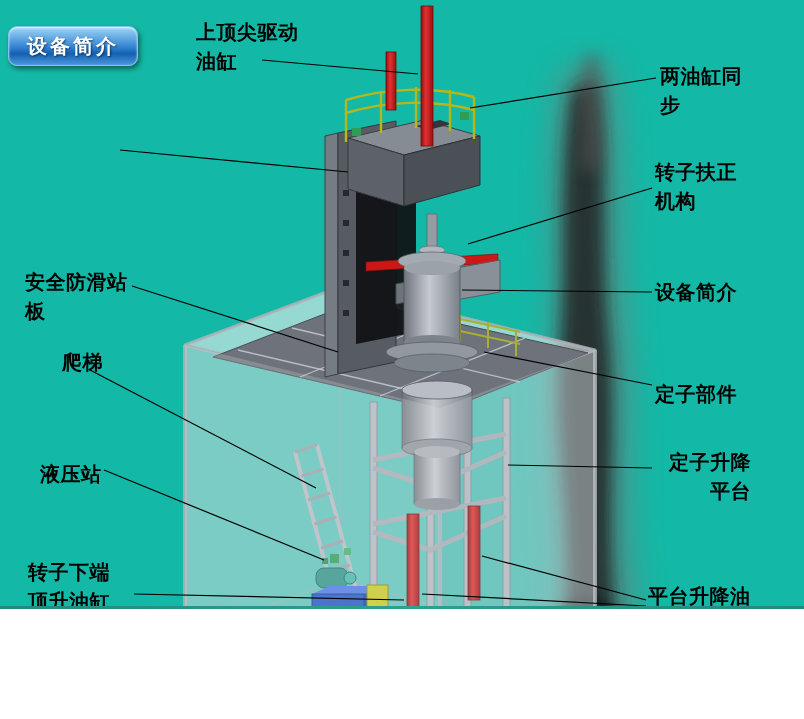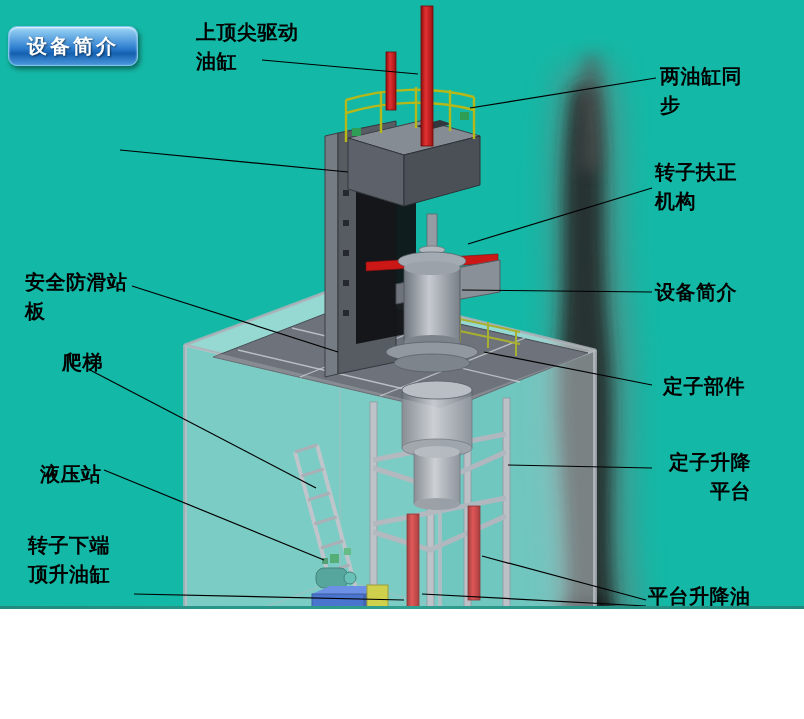--- a/index.html
+++ b/index.html
@@ -191,20 +191,20 @@
   </svg>
 
   <div id="title-badge">设备简介</div>
 
   <div class="callout" style="left:196px;top:18px;width:118px;">上顶尖驱动油缸</div>
   <div class="callout" style="left:660px;top:62px;width:90px;">两油缸同步</div>
   <div class="callout" style="left:655px;top:158px;width:96px;">转子扶正机构</div>
   <div class="callout" style="left:25px;top:268px;width:120px;">安全防滑站板</div>
   <div class="callout" style="left:655px;top:278px;width:90px;">设备简介</div>
   <div class="callout" style="left:50px;top:348px;width:60px;margin-left:12px;">爬梯</div>
-  <div class="callout" style="left:655px;top:372px;width:90px;text-align:right;">定子部件</div>
+  <div class="callout" style="left:655px;top:380px;width:90px;">定子部件</div>
   <div class="callout" style="left:40px;top:460px;width:70px;">液压站</div>
   <div class="callout" style="left:655px;top:448px;width:96px;text-align:right;">定子升降平台</div>
-  <div class="callout" style="left:28px;top:532px;width:96px;font-family:Liberation Mono, monospace;">转子下端顶升油缸</div>
+  <div class="callout" style="left:28px;top:558px;width:96px;">转子下端顶升油缸</div>
   <div class="callout" style="left:648px;top:582px;width:134px;">平台升降油缸，两油缸同步</div>
 
   <div id="bottom-bar"></div>
 </div>
 
 </body></html>

